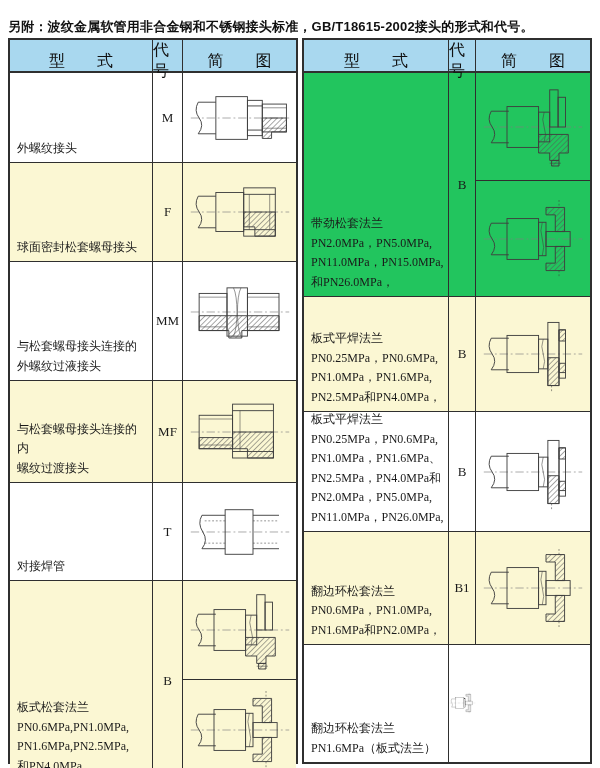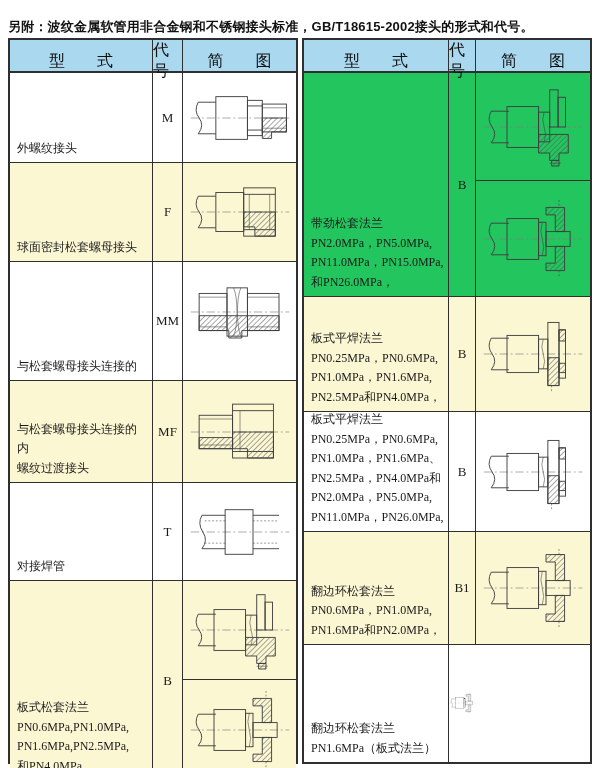--- a/index.html
+++ b/index.html
@@ -82,20 +82,21 @@
                   <path d="M60 27h34M60 65h34" stroke="#3f3f3f" stroke-width="1" fill="none"></path>
                   <path d="M66 27v38M88 27v38" stroke="#3f3f3f" stroke-width="0.6" fill="none"></path>
                   <polygon points="60,46 94,46 94,72 72,72 72,62 60,62" fill="url(#h1)" stroke="#3f3f3f" stroke-width="1"></polygon>
                 </svg>
               </div>
             </div>
           </div>
           <div class="trow" style="height: 119px; background: rgb(255, 255, 255);">
             <div class="cell typec">
               <div>与松套螺母接头连接的</div>
+              <div>外螺纹过液接头</div>
             </div>
             <div class="cell codec">MM</div>
             <div class="cell diagc">
               <div class="subdiag" style="flex: 0 0 100px;">
                 <svg viewBox="0 0 112 92" width="104" height="86">
                   <defs>
                     <pattern id="h2" width="4" height="4" patternUnits="userSpaceOnUse" patternTransform="rotate(45)">
                       <line x1="0" y1="0" x2="0" y2="4" stroke="#555" stroke-width="1.1"></line>
                     </pattern>
                   </defs>

